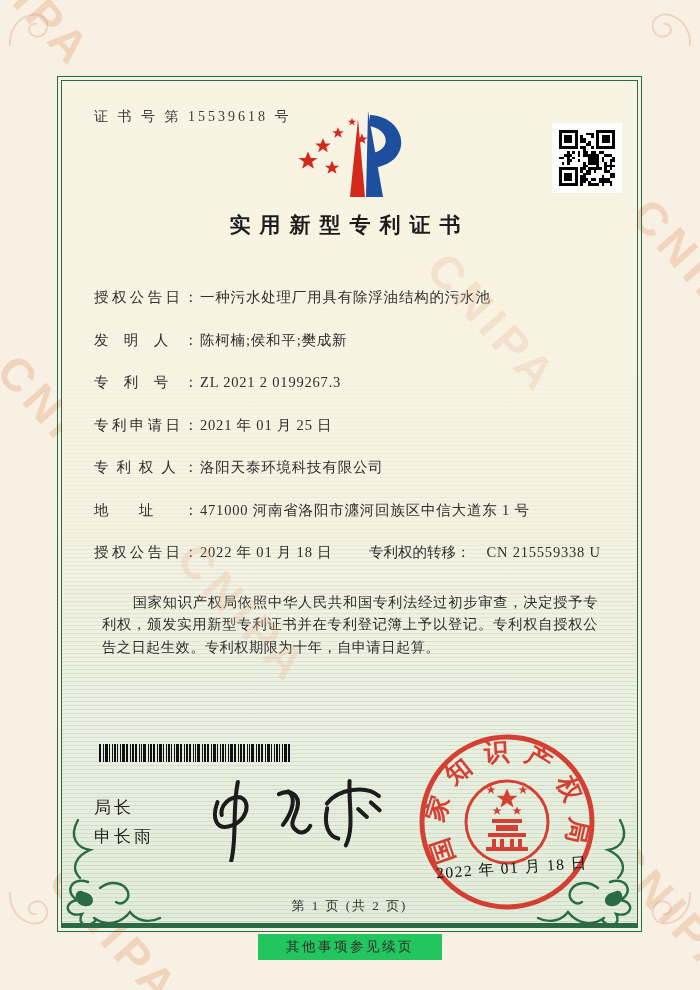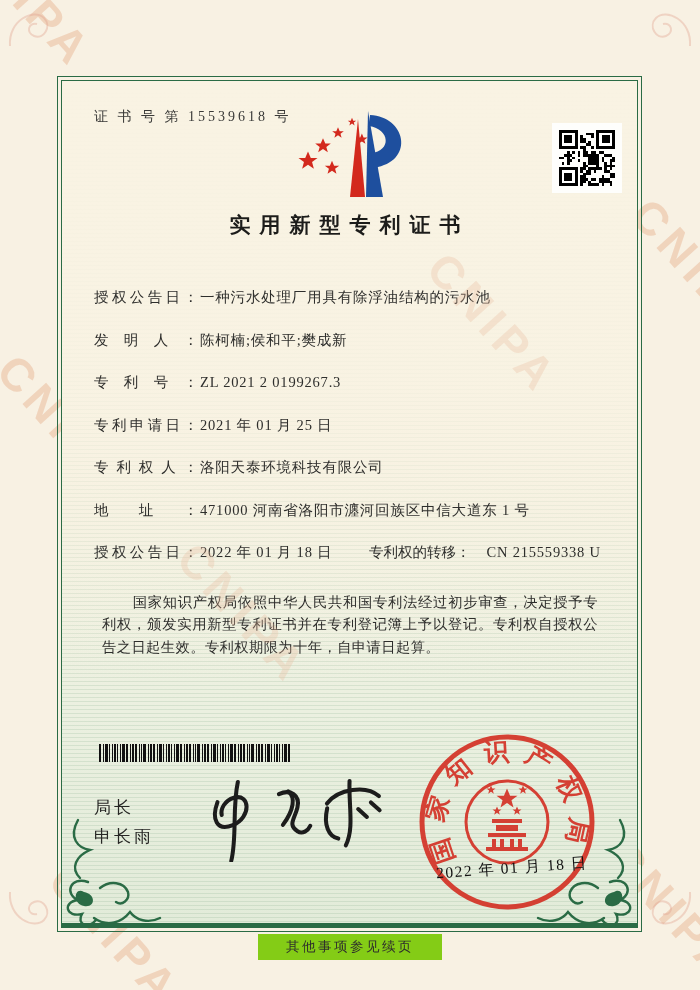--- a/index.html
+++ b/index.html
@@ -51,21 +51,21 @@
 
   .seal{left:350px;top:646px;opacity:.88;}
   .seal-date{left:374px;top:777px;font-size:15.5px;letter-spacing:1.5px;color:#111;
              transform:rotate(-4deg);white-space:nowrap;}
 
   .page-info{left:0;top:816px;width:100%;text-align:center;font-size:13px;letter-spacing:2px;color:#333;}
 
   .flourish{position:absolute;z-index:3;}
 
   .note{position:absolute;left:50%;top:934px;transform:translateX(-50%);
-        background:#84cc16;padding:4px 28px;font-size:13.5px;letter-spacing:2.5px;color:#2e2e2c;z-index:2;white-space:nowrap;}
+        background:#22c55e;padding:4px 28px;font-size:13.5px;letter-spacing:2.5px;color:#2e2e2c;z-index:2;white-space:nowrap;}
 </style>
 </head>
 <body>
 
 <div class="page">
 
   <span class="wm" style="left:-58px;top:-30px;">CNIPA</span>
   <span class="wm" style="left:612px;top:242px;">CNIPA</span>
   <span class="wm" style="left:-22px;top:398px;">CNIPA</span>
   <span class="wm faint" style="left:408px;top:296px;z-index:3;">CNIPA</span>
@@ -385,20 +385,21 @@
             <rect x="80" y="112" width="4" height="8"></rect>
               <rect x="88" y="112" width="4" height="8"></rect>
             <rect x="98" y="112" width="4" height="8"></rect>
               <rect x="106" y="112" width="4" height="8"></rect>
             <rect x="74" y="120" width="42" height="4"></rect>
           </g>
         </g>
       </svg>
       <div class="seal-date">2022 年 01 月 18 日</div>
 
+      <div class="page-info">第 1 页 (共 2 页)</div>
     </div>
   </div>
 
   <svg class="flourish" style="left:44px;top:818px;" width="118" height="118" viewBox="0 0 118 118">
     <g fill="none" stroke="#2a6b45" stroke-width="2.4" stroke-linecap="round">
       <path d="M34 2 C24 20 34 30 46 32 C32 38 26 50 36 60"></path>
       <path d="M44 64 C26 58 20 76 34 82 C18 84 22 100 38 96 C32 106 44 112 52 102"></path>
       <path d="M50 100 C64 110 78 104 86 94 C92 102 104 106 116 100"></path>
       <path d="M56 70 C66 62 80 64 84 74 C86 82 78 88 72 84"></path>
     </g>

